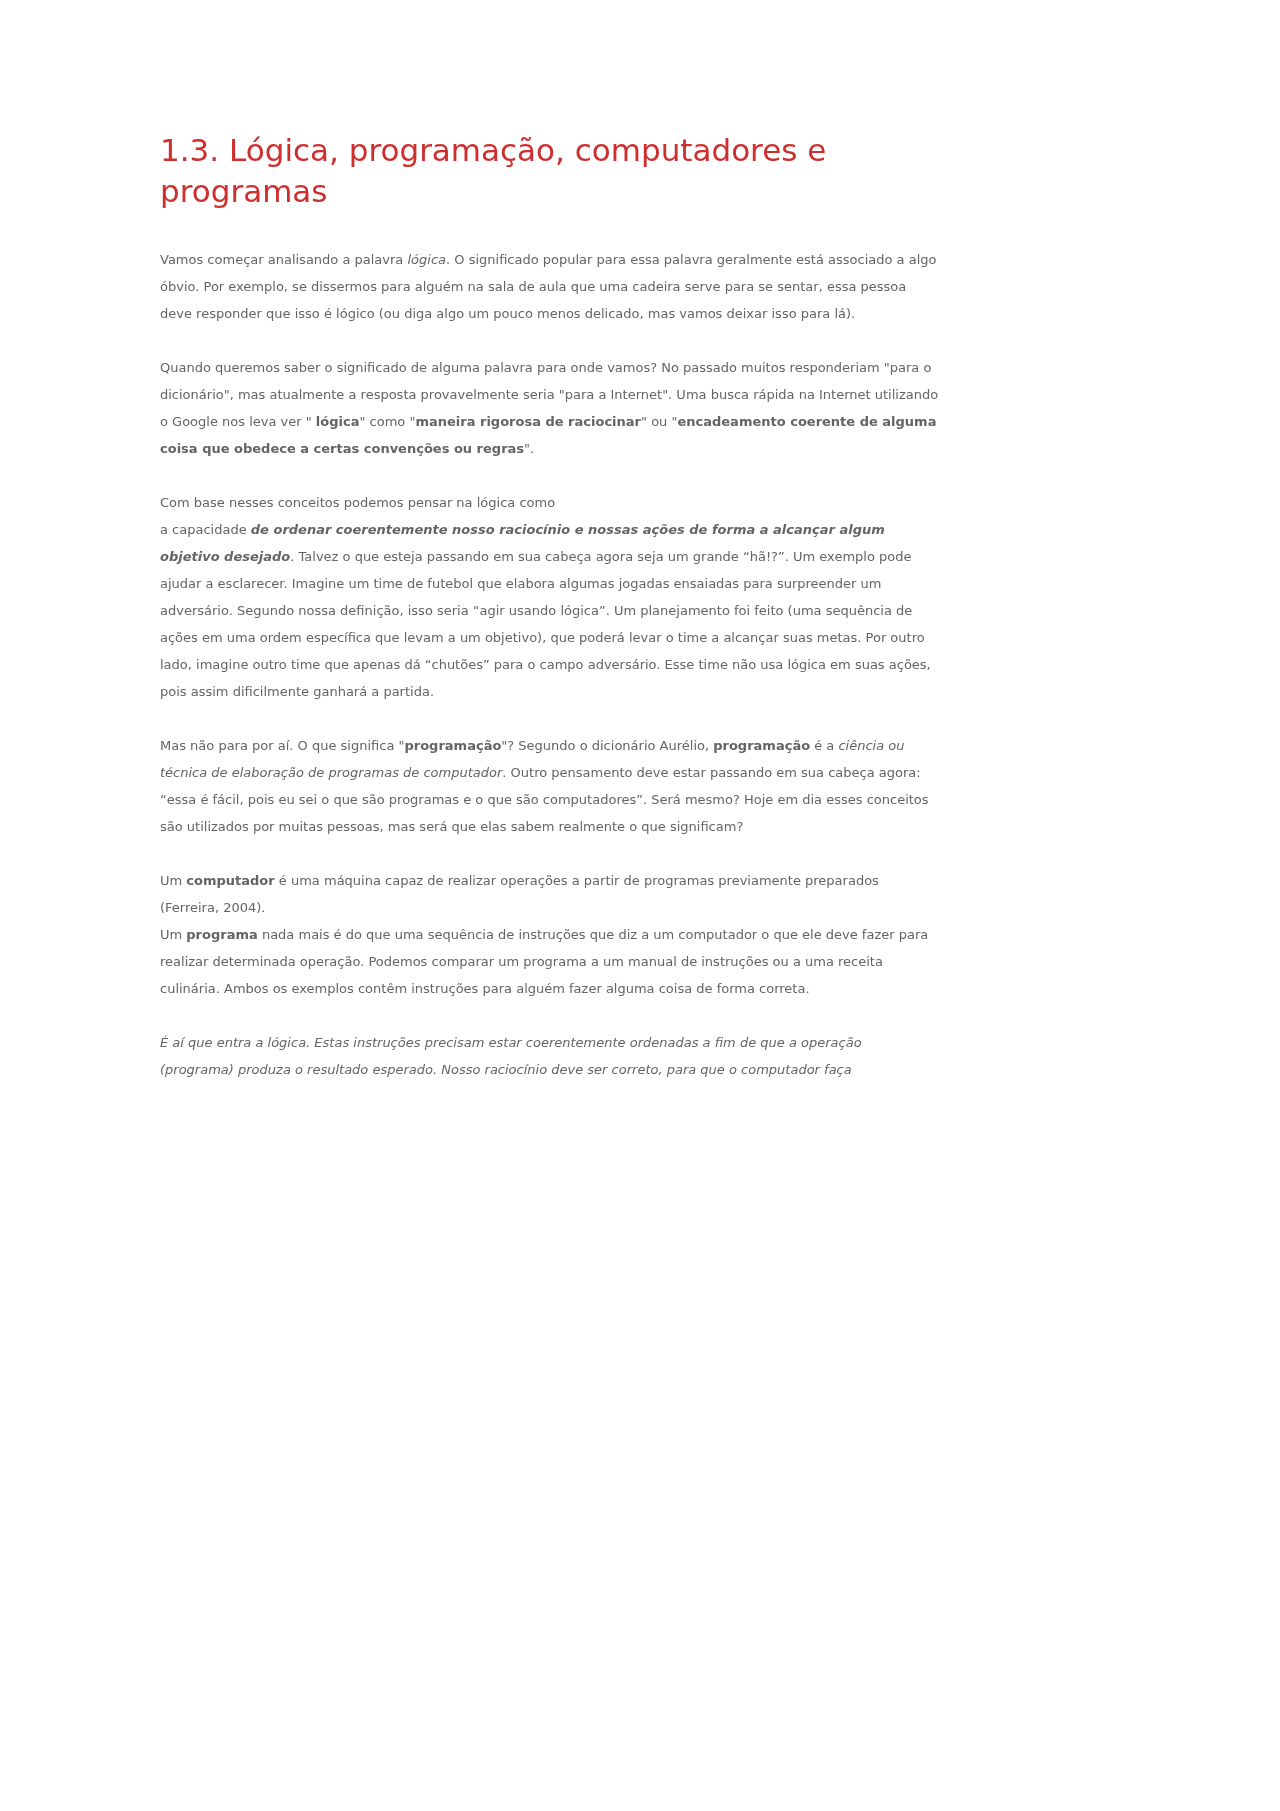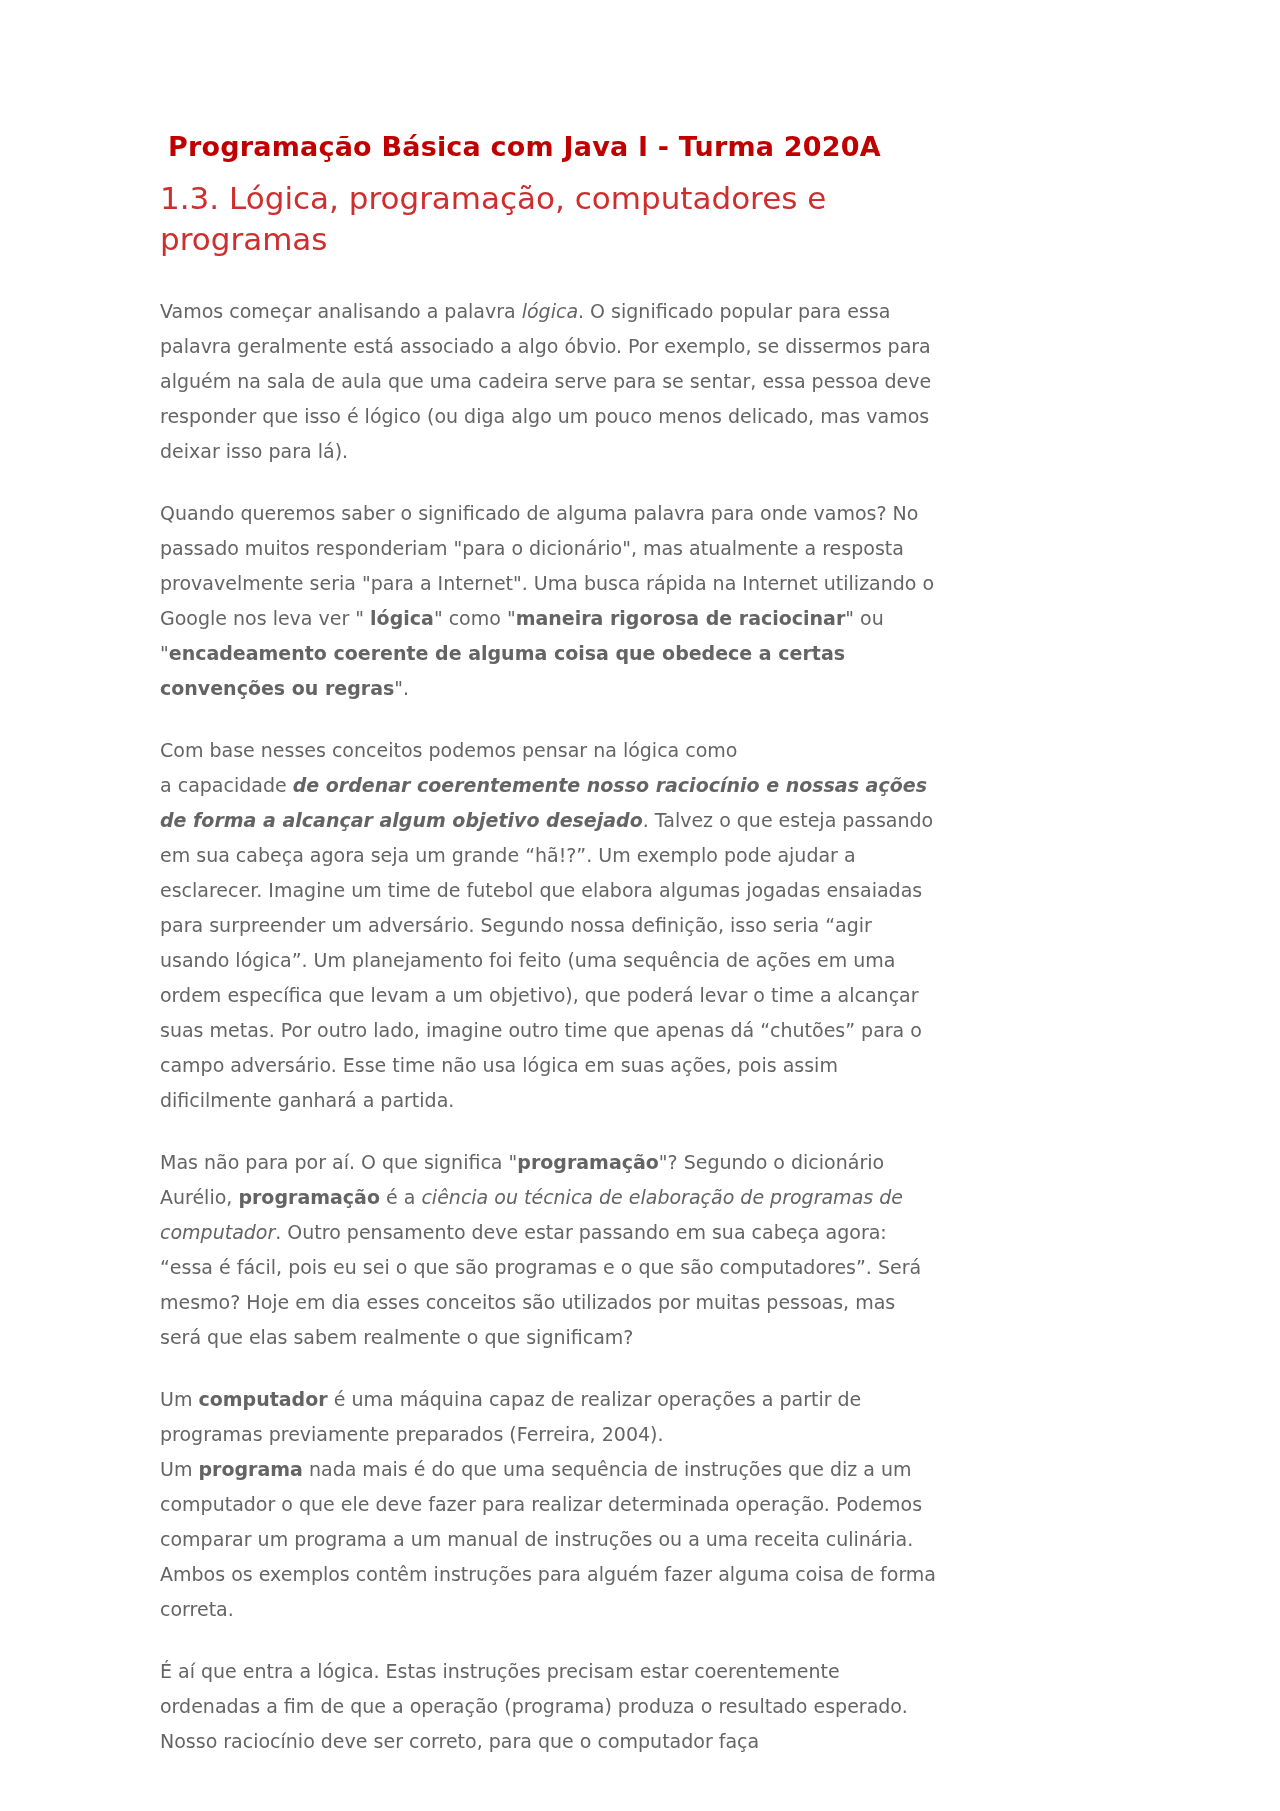--- a/index.html
+++ b/index.html
@@ -30,35 +30,35 @@
   }
   .section-heading {
     margin: 0 0 34px 0;
     font-size: 31px;
     font-weight: normal;
     line-height: 41px;
     color: var(--heading-red, #cf2e2e);
   }
   .article-body p.para {
     margin: 0 16px 27px 0;
-    font-size: 19px;
-    line-height: 35px;
+    font-size: 13px;
+    line-height: 27px;
     color: var(--body-gray, #646464);
   }
   .article-body p.para:last-child {
     margin-bottom: 0;
+    font-style: italic;
   }
   .b { font-weight: bold; }
   .i { font-style: italic; }
 </style>
 </head>
 <body>
 
 <div class="page">
-  <h2 class="course-title">Programação Básica com Java I - Turma 2020A</h2>
   <h1 class="section-heading">1.3. Lógica, programação, computadores e programas</h1>
   <div class="article-body">
       <p class="para"><span>Vamos começar analisando a palavra </span><span class="i">lógica</span><span>. O significado popular para essa palavra geralmente está associado a algo óbvio. Por exemplo, se dissermos para alguém na sala de aula que uma cadeira serve para se sentar, essa pessoa deve responder que isso é lógico (ou diga algo um pouco menos delicado, mas vamos deixar isso para lá).</span></p>
       <p class="para"><span>Quando queremos saber o significado de alguma palavra para onde vamos? No passado muitos responderiam "para o dicionário", mas atualmente a resposta provavelmente seria "para a Internet". Uma busca rápida na Internet utilizando o Google nos leva ver " </span><span class="b">lógica</span><span>" como "</span><span class="b">maneira rigorosa de raciocinar</span><span>" ou "</span><span class="b">encadeamento coerente de alguma coisa que obedece a certas convenções ou regras</span><span>".</span></p>
       <p class="para"><span>Com base nesses conceitos podemos pensar na lógica como</span><br><span>a capacidade </span><span class="b i">de ordenar coerentemente nosso raciocínio e nossas ações de forma a alcançar algum objetivo desejado</span><span>. Talvez o que esteja passando em sua cabeça agora seja um grande “hã!?”. Um exemplo pode ajudar a esclarecer. Imagine um time de futebol que elabora algumas jogadas ensaiadas para surpreender um adversário. Segundo nossa definição, isso seria “agir usando lógica”. Um planejamento foi feito (uma sequência de ações em uma ordem específica que levam a um objetivo), que poderá levar o time a alcançar suas metas. Por outro lado, imagine outro time que apenas dá “chutões” para o campo adversário. Esse time não usa lógica em suas ações, pois assim dificilmente ganhará a partida.</span></p>
       <p class="para"><span>Mas não para por aí. O que significa "</span><span class="b">programação</span><span>"? Segundo o dicionário Aurélio, </span><span class="b">programação</span><span> é a </span><span class="i">ciência ou técnica de elaboração de programas de computador</span><span>. Outro pensamento deve estar passando em sua cabeça agora: “essa é fácil, pois eu sei o que são programas e o que são computadores”. Será mesmo? Hoje em dia esses conceitos são utilizados por muitas pessoas, mas será que elas sabem realmente o que significam?</span></p>
       <p class="para"><span>Um </span><span class="b">computador</span><span> é uma máquina capaz de realizar operações a partir de programas previamente preparados (Ferreira, 2004).</span><br><span>Um </span><span class="b">programa</span><span> nada mais é do que uma sequência de instruções que diz a um computador o que ele deve fazer para realizar determinada operação. Podemos comparar um programa a um manual de instruções ou a uma receita culinária. Ambos os exemplos contêm instruções para alguém fazer alguma coisa de forma correta.</span></p>
       <p class="para"><span>É aí que entra a lógica. Estas instruções precisam estar coerentemente ordenadas a fim de que a operação (programa) produza o resultado esperado. Nosso raciocínio deve ser correto, para que o computador faça</span></p>
     </div>
 </div>

